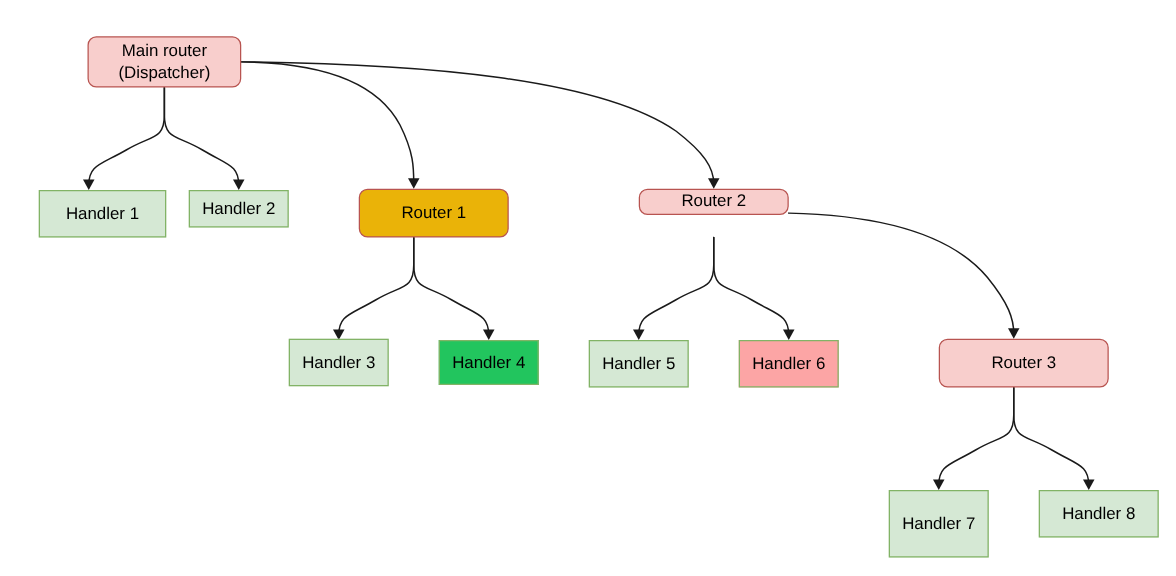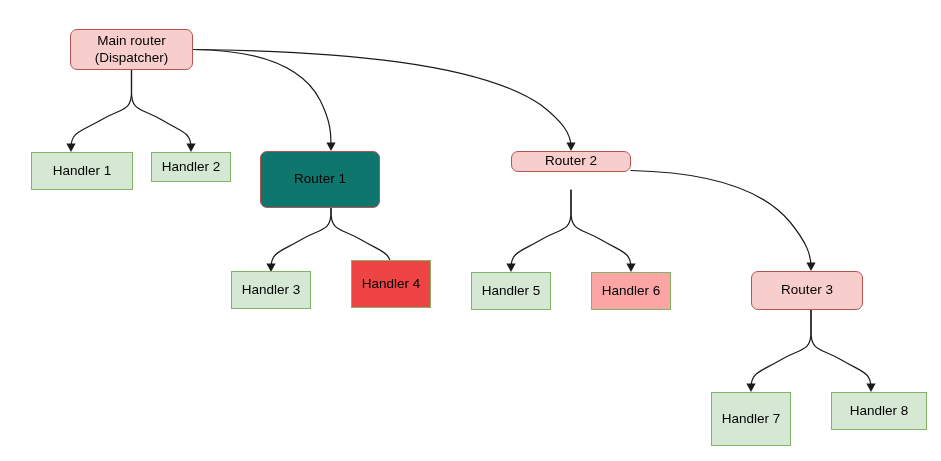--- a/index.html
+++ b/index.html
@@ -89,24 +89,24 @@
       <path d="M 751 392 L 746.4 383.5 L 755.6 383.5 Z" class="edge-head" fill="#1a1a1a"></path>
       <path class="edge-path" d="M 811 310 L 811 332 C 811 352 821.5 348 841.5 360 C 862 372 871 372 871 388" stroke="#1a1a1a"></path>
       <path d="M 871 392 L 866.4 383.5 L 875.6 383.5 Z" class="edge-head" fill="#1a1a1a"></path>
     </svg>
 
   <div id="node-layer">
       <div class="node node-router" style="left: 70px; top: 29px; width: 123px; height: 41px; background: rgb(248, 206, 204); border-color: rgb(184, 84, 80); color: rgb(0, 0, 0);"><span>Main router
 (Dispatcher)</span></div>
       <div class="node node-handler" style="left: 31px; top: 152px; width: 102px; height: 38px; background: rgb(213, 232, 212); border-color: rgb(130, 179, 102); color: rgb(0, 0, 0);"><span>Handler 1</span></div>
       <div class="node node-handler" style="left: 151px; top: 152px; width: 80px; height: 30px; background: rgb(213, 232, 212); border-color: rgb(130, 179, 102); color: rgb(0, 0, 0);"><span>Handler 2</span></div>
-      <div class="node node-router" style="left: 260px; top: 151px; width: 120px; height: 57px; background: #0f766e; border-color: rgb(184, 84, 80); color: rgb(0, 0, 0);"><span>Router 1</span></div>
+      <div class="node node-router" style="left: 287px; top: 151px; width: 120px; height: 39px; background: #eab308; border-color: rgb(184, 84, 80); color: rgb(0, 0, 0);"><span>Router 1</span></div>
       <div class="node node-router" style="left: 511px; top: 151px; width: 120px; height: 21px; background: rgb(248, 206, 204); border-color: rgb(184, 84, 80); color: rgb(0, 0, 0);"><span>Router 2</span></div>
       <div class="node node-handler" style="left: 231px; top: 271px; width: 80px; height: 38px; background: rgb(213, 232, 212); border-color: rgb(130, 179, 102); color: rgb(0, 0, 0); text-align: right;"><span>Handler 3</span></div>
-      <div class="node node-handler" style="left: 351px; top: 260px; width: 80px; height: 48px; background: #ef4444; border-color: rgb(130, 179, 102); color: rgb(0, 0, 0);"><span>Handler 4</span></div>
+      <div class="node node-handler" style="left: 351px; top: 272px; width: 80px; height: 36px; background: #22c55e; border-color: rgb(130, 179, 102); color: rgb(0, 0, 0);"><span>Handler 4</span></div>
       <div class="node node-handler" style="left: 471px; top: 272px; width: 80px; height: 38px; background: rgb(213, 232, 212); border-color: rgb(130, 179, 102); color: rgb(0, 0, 0); text-align: right;"><span>Handler 5</span></div>
       <div class="node node-handler" style="left: 591px; top: 272px; width: 80px; height: 38px; background: #fca5a5; border-color: rgb(130, 179, 102); color: rgb(0, 0, 0);"><span>Handler 6</span></div>
-      <div class="node node-router" style="left: 751px; top: 271px; width: 112px; height: 39px; background: rgb(248, 206, 204); border-color: rgb(184, 84, 80); color: rgb(0, 0, 0);"><span>Router 3</span></div>
+      <div class="node node-router" style="left: 751px; top: 271px; width: 136px; height: 39px; background: rgb(248, 206, 204); border-color: rgb(184, 84, 80); color: rgb(0, 0, 0);"><span>Router 3</span></div>
       <div class="node node-handler" style="left: 711px; top: 392px; width: 80px; height: 54px; background: rgb(213, 232, 212); border-color: rgb(130, 179, 102); color: rgb(0, 0, 0);"><span>Handler 7</span></div>
       <div class="node node-handler" style="left: 831px; top: 392px; width: 96px; height: 38px; background: rgb(213, 232, 212); border-color: rgb(130, 179, 102); color: rgb(0, 0, 0);"><span>Handler 8</span></div>
     </div>
 
 </div>
 
 </body></html>

